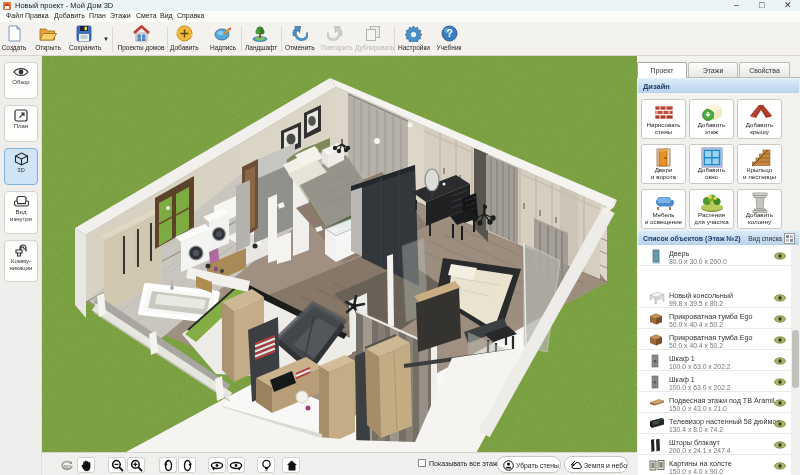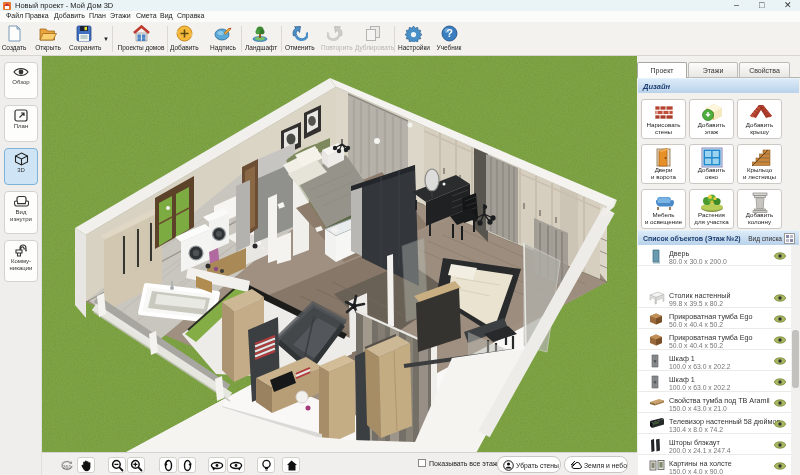--- a/index.html
+++ b/index.html
@@ -576,21 +576,21 @@
           <path d="M4 8.5 a2.2 2.2 0 1 1 .8 -4.3 a2.8 2.8 0 0 1 5.4 .8 a1.8 1.8 0 0 1 -.4 3.5 z" fill="none" stroke="#111" stroke-width="1"></path>
         </svg>
       <span style="position:absolute; left:19px; top:5px; font-size:6.8px; color:#222; white-space:nowrap;">Земля и небо</span>
     </div>
   </div>
   <div id="rightpanel">
     <div style="position:absolute; left:0; top:21px; width:163px; height:1px; background:#b5b3af;"></div>
     <div class="tab act" style="left:0px; width:50px;">Проект</div>
     <div class="tab inact" style="left:51px; width:50px;">Этажи</div>
     <div class="tab inact" style="left:102px; width:51px;">Свойства</div>
-    <div class="phead" style="top:22px;font-style:italic;">Дизайн</div>
+    <div class="phead" style="top:22px;">Дизайн</div>
     <div class="card" style="left:4px; top:43px;">
       <svg width="22" height="20" viewBox="0 0 22 20">
           <g stroke="#fff" stroke-width="0.7">
             <rect x="2" y="4" width="18" height="4" fill="#b5412f"></rect>
             <rect x="2" y="8.5" width="18" height="4" fill="#c24f3a"></rect>
             <rect x="2" y="13" width="18" height="4" fill="#a93b2a"></rect>
           </g>
           <path d="M7 4 v4 M13 4 v4 M10 8.5 v4 M16 8.5 v4 M4 8.5 v4 M7 13 v4 M13 13 v4" stroke="#fff" stroke-width="0.9"></path>
         </svg>
       <span class="lbl">Нарисовать<br>стены</span>
@@ -707,21 +707,21 @@
             <ellipse cx="6" cy="4" rx="5.5" ry="3.2" fill="#a8b860" stroke="#6a7a2a" stroke-width="0.7"></ellipse>
             <circle cx="6" cy="4" r="1.7" fill="#333"></circle>
           </svg>
       </div>
       <div class="orow" style="top:42px;">
         <svg class="oic" width="16" height="14" viewBox="0 0 16 14">
             <path d="M1 4 L9 1 L15 3.5 L7 6.5 Z" fill="#f4f4f2" stroke="#b0b0ae" stroke-width="0.6"></path>
             <path d="M1 4 L7 6.5 V13 L6 13 V8 L2 6.5 V9 H1 Z" fill="#e4e4e2" stroke="#b0b0ae" stroke-width="0.5"></path>
             <path d="M15 3.5 V10 L14 10.5 V7 L7 9.5 V13 L7 6.5 Z" fill="#dcdcda" stroke="#b0b0ae" stroke-width="0.5"></path>
           </svg>
-        <span class="nm">Столик настенный</span>
+        <span class="nm">Новый консольный</span>
           <span class="dm">99.8 x 39.5 x 80.2</span>
         <svg class="eye" width="12" height="8" viewBox="0 0 12 8">
             <ellipse cx="6" cy="4" rx="5.5" ry="3.2" fill="#a8b860" stroke="#6a7a2a" stroke-width="0.7"></ellipse>
             <circle cx="6" cy="4" r="1.7" fill="#333"></circle>
           </svg>
       </div>
       <div class="orow" style="top:63px;">
         <svg class="oic" width="14" height="14" viewBox="0 0 14 14">
             <path d="M1 4 L7 1.5 L13 4 L13 10 L7 12.5 L1 10 Z" fill="#9a6a3c"></path>
             <path d="M1 4 L7 6.5 L13 4 L7 1.5 Z" fill="#c09058"></path>
@@ -774,21 +774,21 @@
             <ellipse cx="6" cy="4" rx="5.5" ry="3.2" fill="#a8b860" stroke="#6a7a2a" stroke-width="0.7"></ellipse>
             <circle cx="6" cy="4" r="1.7" fill="#333"></circle>
           </svg>
       </div>
       <div class="orow" style="top:147px;">
         <svg class="oic" width="16" height="14" viewBox="0 0 16 14">
             <path d="M1 6 L10 3 L15 4.5 L6 7.5 Z" fill="#caa26a"></path>
             <path d="M1 6 L6 7.5 L6 9.5 L1 8 Z" fill="#8a6a3c"></path>
             <path d="M6 7.5 L15 4.5 L15 6.5 L6 9.5 Z" fill="#a88050"></path>
           </svg>
-        <span class="nm">Свойства тумба под ТВ Aramil</span>
+        <span class="nm">Подвесная этажи под ТВ Aramil</span>
           <span class="dm">150.0 x 43.0 x 21.0</span>
         <svg class="eye" width="12" height="8" viewBox="0 0 12 8">
             <ellipse cx="6" cy="4" rx="5.5" ry="3.2" fill="#a8b860" stroke="#6a7a2a" stroke-width="0.7"></ellipse>
             <circle cx="6" cy="4" r="1.7" fill="#333"></circle>
           </svg>
       </div>
       <div class="orow" style="top:168px;">
         <svg class="oic" width="16" height="13" viewBox="0 0 16 13">
             <path d="M1 4 L13 1 L15 2 L3 5.5 Z" fill="#1c1e20"></path>
             <path d="M1 4 L3 5.5 L3 11 L1 9 Z" fill="#0e1012"></path>

